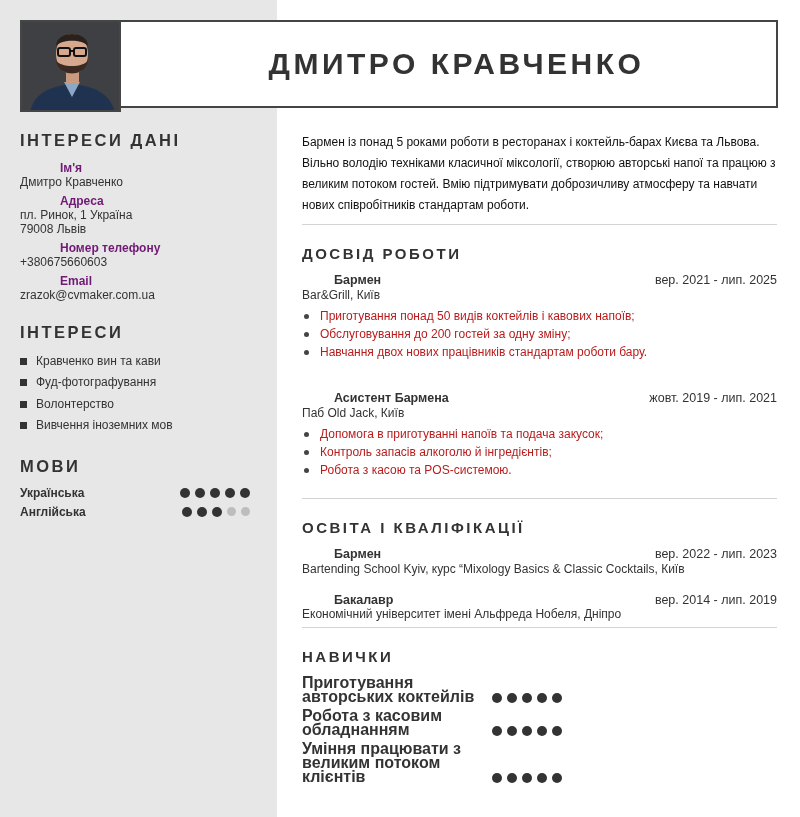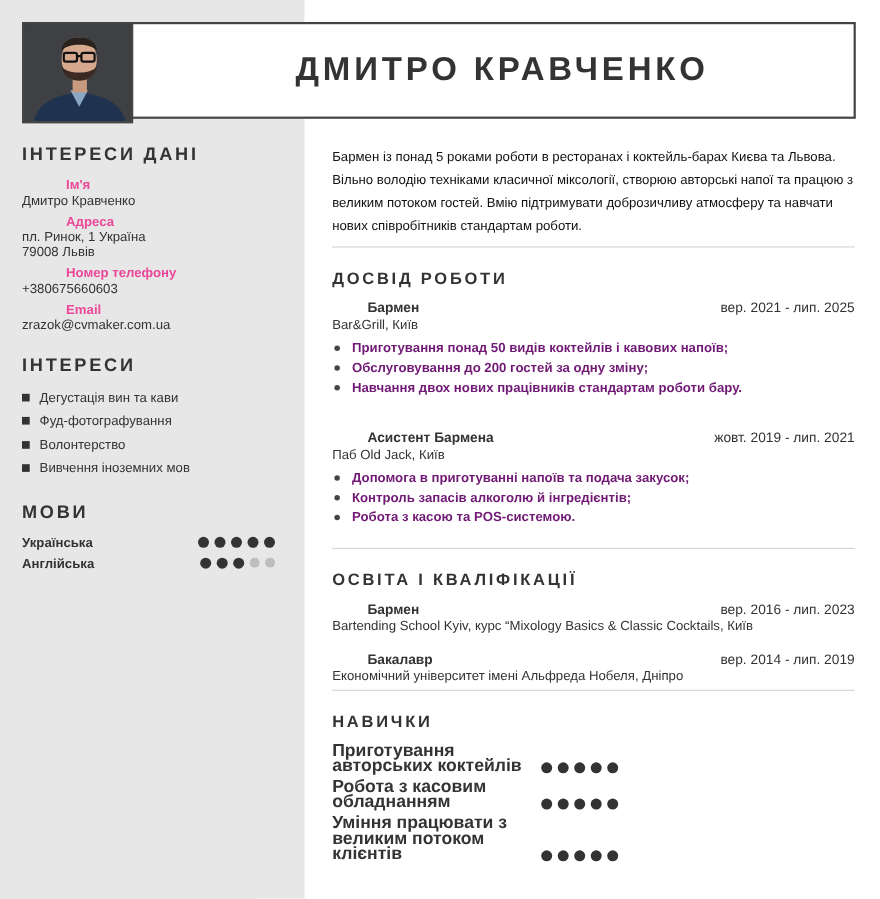--- a/index.html
+++ b/index.html
@@ -9,40 +9,40 @@
   .sidebar { position: absolute; left: 0; top: 0; width: 277px; height: 817px; background: #e7e7e7; }
   .main { position: absolute; left: 277px; top: 0; width: 523px; height: 817px; background: #ffffff; }
 
   
   .photo { position: absolute; left: 20px; top: 20px; width: 101px; height: 92px; background: #3d3d3f; border: 2px solid #454545; overflow: hidden; z-index: 3; }
   .name-box { position: absolute; left: 119px; top: 20px; width: 659px; height: 88px; border: 2px solid #444444; background: #ffffff; z-index: 2; display: flex; align-items: center; justify-content: center; }
   .name { font-size: 30px; font-weight: bold; letter-spacing: 3.5px; color: #333333; padding-left: 16px; }
 
   
   .s-title { position: absolute; left: 20px; font-size: 16.5px; font-weight: bold; letter-spacing: 2.5px; color: #333333; }
-  .s-label { position: absolute; left: 20px; font-size: 12px; font-weight: bold; color: #ec4899; padding-left: 40px; }
+  .s-label { position: absolute; left: 20px; font-size: 12px; font-weight: bold; color: #701a75; padding-left: 40px; }
   .s-val { position: absolute; left: 20px; font-size: 12px; color: #333333; line-height: 14px; }
   .interest { position: absolute; left: 20px; font-size: 12px; color: #333333; display: flex; align-items: center; }
   .sq { width: 7px; height: 7px; background: #333333; margin-right: 9px; display: inline-block; }
   .lang { position: absolute; left: 20px; width: 230px; display: flex; justify-content: space-between; align-items: center; }
   .lang-name { font-size: 12px; font-weight: bold; color: #333333; text-align: right; }
   .dots { display: flex; gap: 5px; }
   .dot { width: 10px; height: 10px; border-radius: 50%; background: #333333; }
   .dot.off { background: #bdbdbd; width: 9px; height: 9px; }
 
   
   .summary { position: absolute; left: 25px; top: 132px; width: 478px; font-size: 12px; line-height: 21px; color: #111111; }
   .hr { position: absolute; left: 25px; width: 475px; height: 1px; background: #d4d4d4; }
   .m-title { position: absolute; left: 25px; font-size: 15px; font-weight: bold; letter-spacing: 2.5px; color: #333333; }
   .job-head { position: absolute; left: 25px; width: 475px; display: flex; justify-content: space-between; }
   .job-title { font-size: 12.5px; font-weight: bold; color: #333333; margin-left: 32px; }
   .job-date { font-size: 12.5px; color: #333333; margin-left: 43px; }
   .job-sub { position: absolute; left: 25px; font-size: 12px; color: #333333; }
   .bullets { position: absolute; left: 25px; list-style: none; }
-  .bullets li { font-size: 12px; color: #701a75; height: 18px; display: flex; align-items: center; font-weight: bold; }
+  .bullets li { font-size: 12px; color: #b91c1c; height: 18px; display: flex; align-items: center; }
   .bullets li .b { width: 5px; height: 5px; border-radius: 50%; background: #444444; margin-right: 11px; margin-left: 2px; }
   .skill { position: absolute; left: 25px; width: 260px; display: flex; justify-content: space-between; align-items: flex-end; }
   .skill-name { font-size: 16px; font-weight: bold; color: #333333; width: 185px; line-height: 14px; }
   .skill .dots { margin-bottom: 1px; }
 </style>
 </head>
 <body>
 
 <div class="sidebar"></div>
 <div class="main"></div>
@@ -72,21 +72,21 @@
 <div class="s-val" style="top:208px">пл. Ринок, 1 Україна</div>
 <div class="s-val" style="top:222px">79008 Львів</div>
 <div class="s-label" style="top:241px">Номер телефону</div>
 <div class="s-val" style="top:255px">+380675660603</div>
 <div class="s-label" style="top:274px">Email</div>
 <div class="s-val" style="top:288px">zrazok@cvmaker.com.ua</div>
 
 <div class="s-title" style="top:323px">ІНТЕРЕСИ</div>
 <div class="interest" style="top:354px">
     <span class="sq"></span>
-    <span>Дегустація вин та кави</span>
+    <span>Кравченко вин та кави</span>
   </div>
 <div class="interest" style="top:375px">
     <span class="sq"></span>
     <span>Фуд-фотографування</span>
   </div>
 <div class="interest" style="top:397px">
     <span class="sq"></span>
     <span>Волонтерство</span>
   </div>
 <div class="interest" style="top:418px">
@@ -158,21 +158,21 @@
   <li>
       <span class="b"></span>
       <span>Робота з касою та POS-системою.</span>
     </li>
 </ul>
 <div class="hr" style="left:302px; top:498px"></div>
 
 <div class="m-title" style="left:302px; top:519px">ОСВІТА І КВАЛІФІКАЦІЇ</div>
 <div class="job-head" style="left:302px; top:547px">
   <span class="job-title">Бармен</span>
-  <span class="job-date">вер. 2016 - лип. 2023</span>
+  <span class="job-date">вер. 2022 - лип. 2023</span>
 </div>
 <div class="job-sub" style="left:302px; top:562px">Bartending School Kyiv, курс “Mixology Basics &amp; Classic Cocktails, Київ</div>
 <div class="job-head" style="left:302px; top:593px">
   <span class="job-title">Бакалавр</span>
   <span class="job-date">вер. 2014 - лип. 2019</span>
 </div>
 <div class="job-sub" style="left:302px; top:607px">Економічний університет імені Альфреда Нобеля, Дніпро</div>
 <div class="hr" style="left:302px; top:627px"></div>
 
 <div class="m-title" style="left:302px; top:648px">НАВИЧКИ</div>

